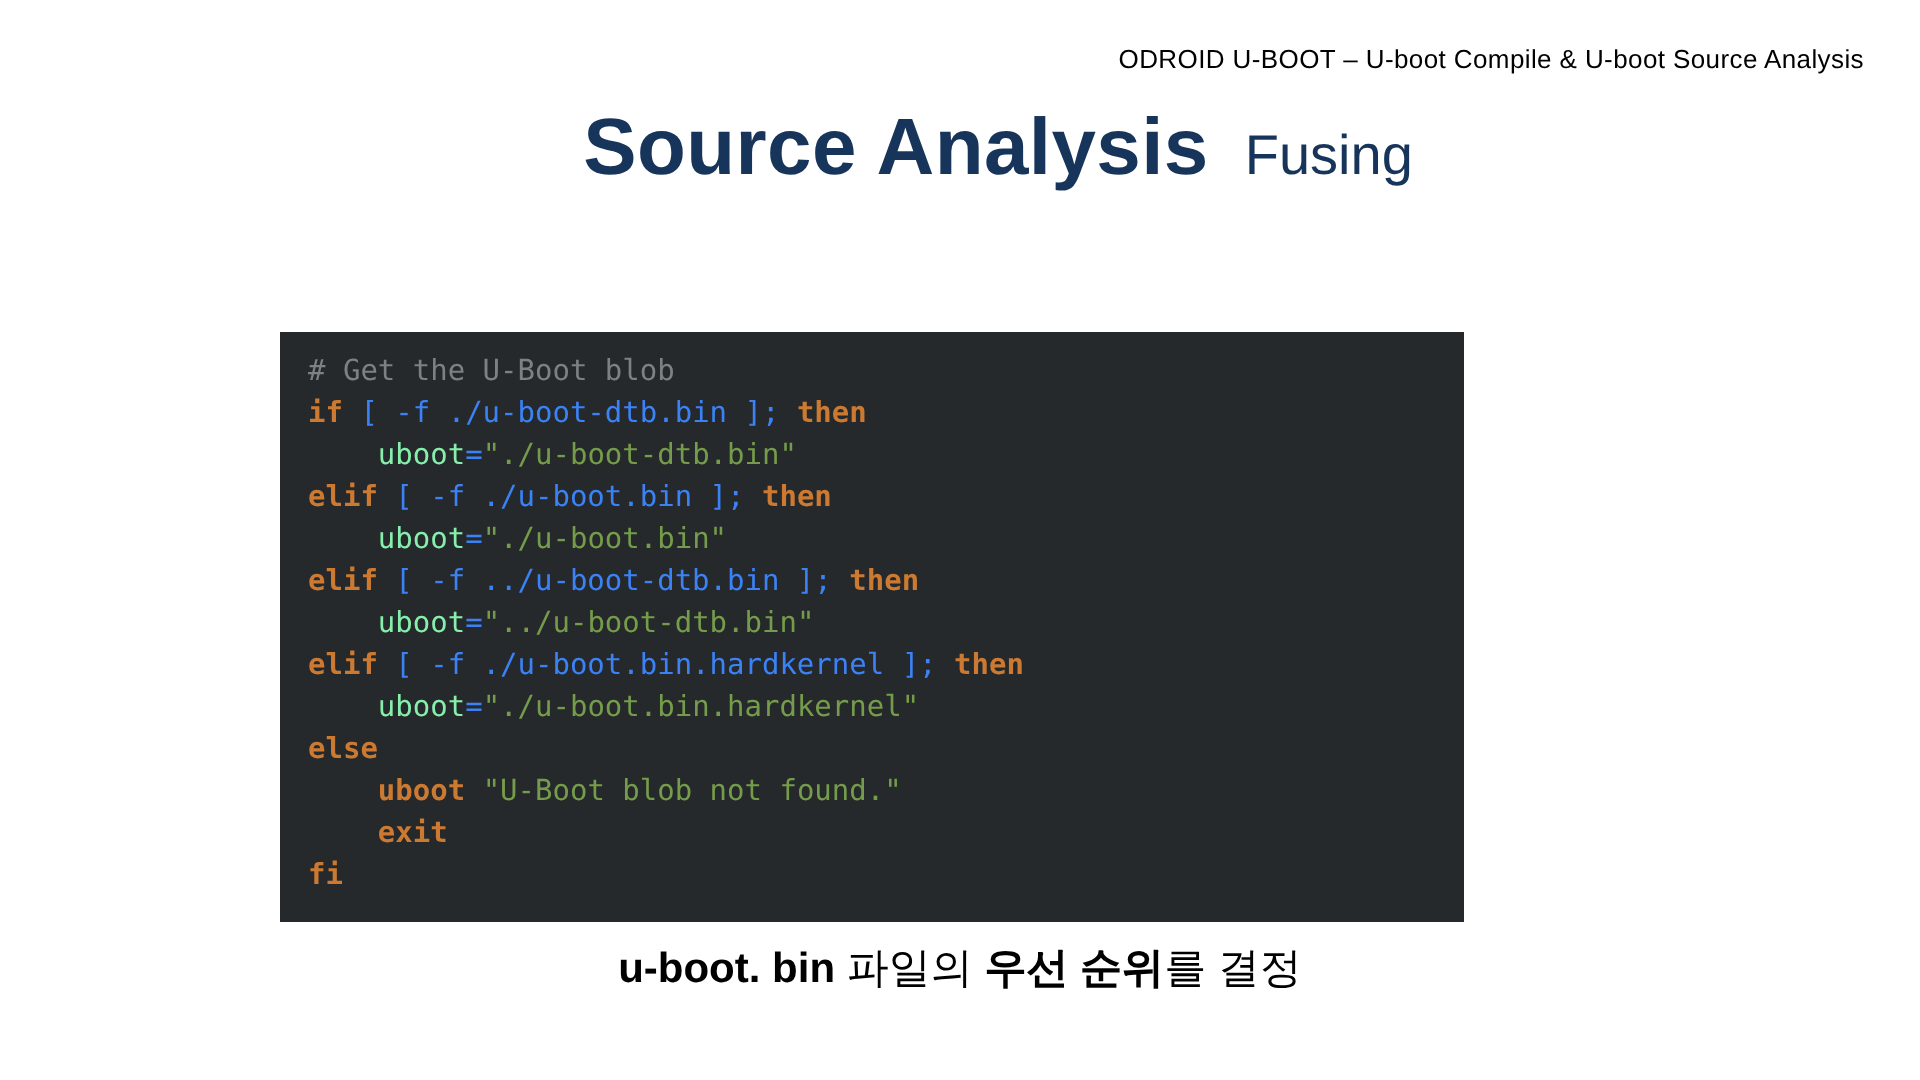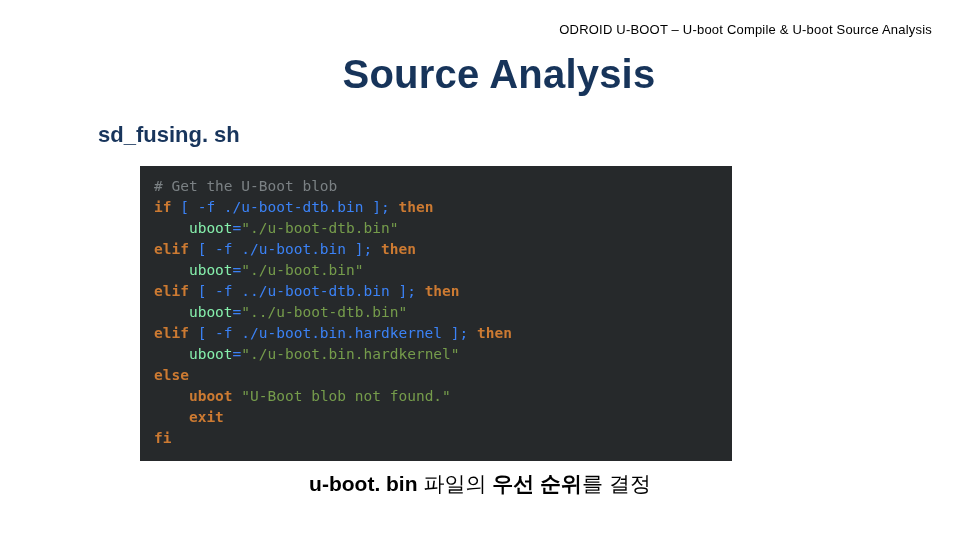--- a/index.html
+++ b/index.html
@@ -87,23 +87,23 @@
 </style>
 </head>
 <body>
 
 <div class="slide">
 
   <div class="header-small">ODROID U-BOOT – U-boot Compile &amp; U-boot Source Analysis</div>
 
   <div class="title-row">
     <div class="title-main">Source Analysis</div>
+    <div class="title-sub">Fusing</div>
   </div>
 
-  <div class="subheading">sd_fusing. sh</div>
 
   <div class="code-block"><span class="tok-cmt"># Get the U-Boot blob</span>
 <span class="tok-kw">if</span><span class="tok-plain"> [ -f ./u-boot-dtb.bin ]; </span><span class="tok-kw">then</span>
 <span class="tok-plain">    </span><span class="tok-var">uboot</span><span class="tok-plain">=</span><span class="tok-str">"./u-boot-dtb.bin"</span>
 <span class="tok-kw">elif</span><span class="tok-plain"> [ -f ./u-boot.bin ]; </span><span class="tok-kw">then</span>
 <span class="tok-plain">    </span><span class="tok-var">uboot</span><span class="tok-plain">=</span><span class="tok-str">"./u-boot.bin"</span>
 <span class="tok-kw">elif</span><span class="tok-plain"> [ -f ../u-boot-dtb.bin ]; </span><span class="tok-kw">then</span>
 <span class="tok-plain">    </span><span class="tok-var">uboot</span><span class="tok-plain">=</span><span class="tok-str">"../u-boot-dtb.bin"</span>
 <span class="tok-kw">elif</span><span class="tok-plain"> [ -f ./u-boot.bin.hardkernel ]; </span><span class="tok-kw">then</span>
 <span class="tok-plain">    </span><span class="tok-var">uboot</span><span class="tok-plain">=</span><span class="tok-str">"./u-boot.bin.hardkernel"</span>

